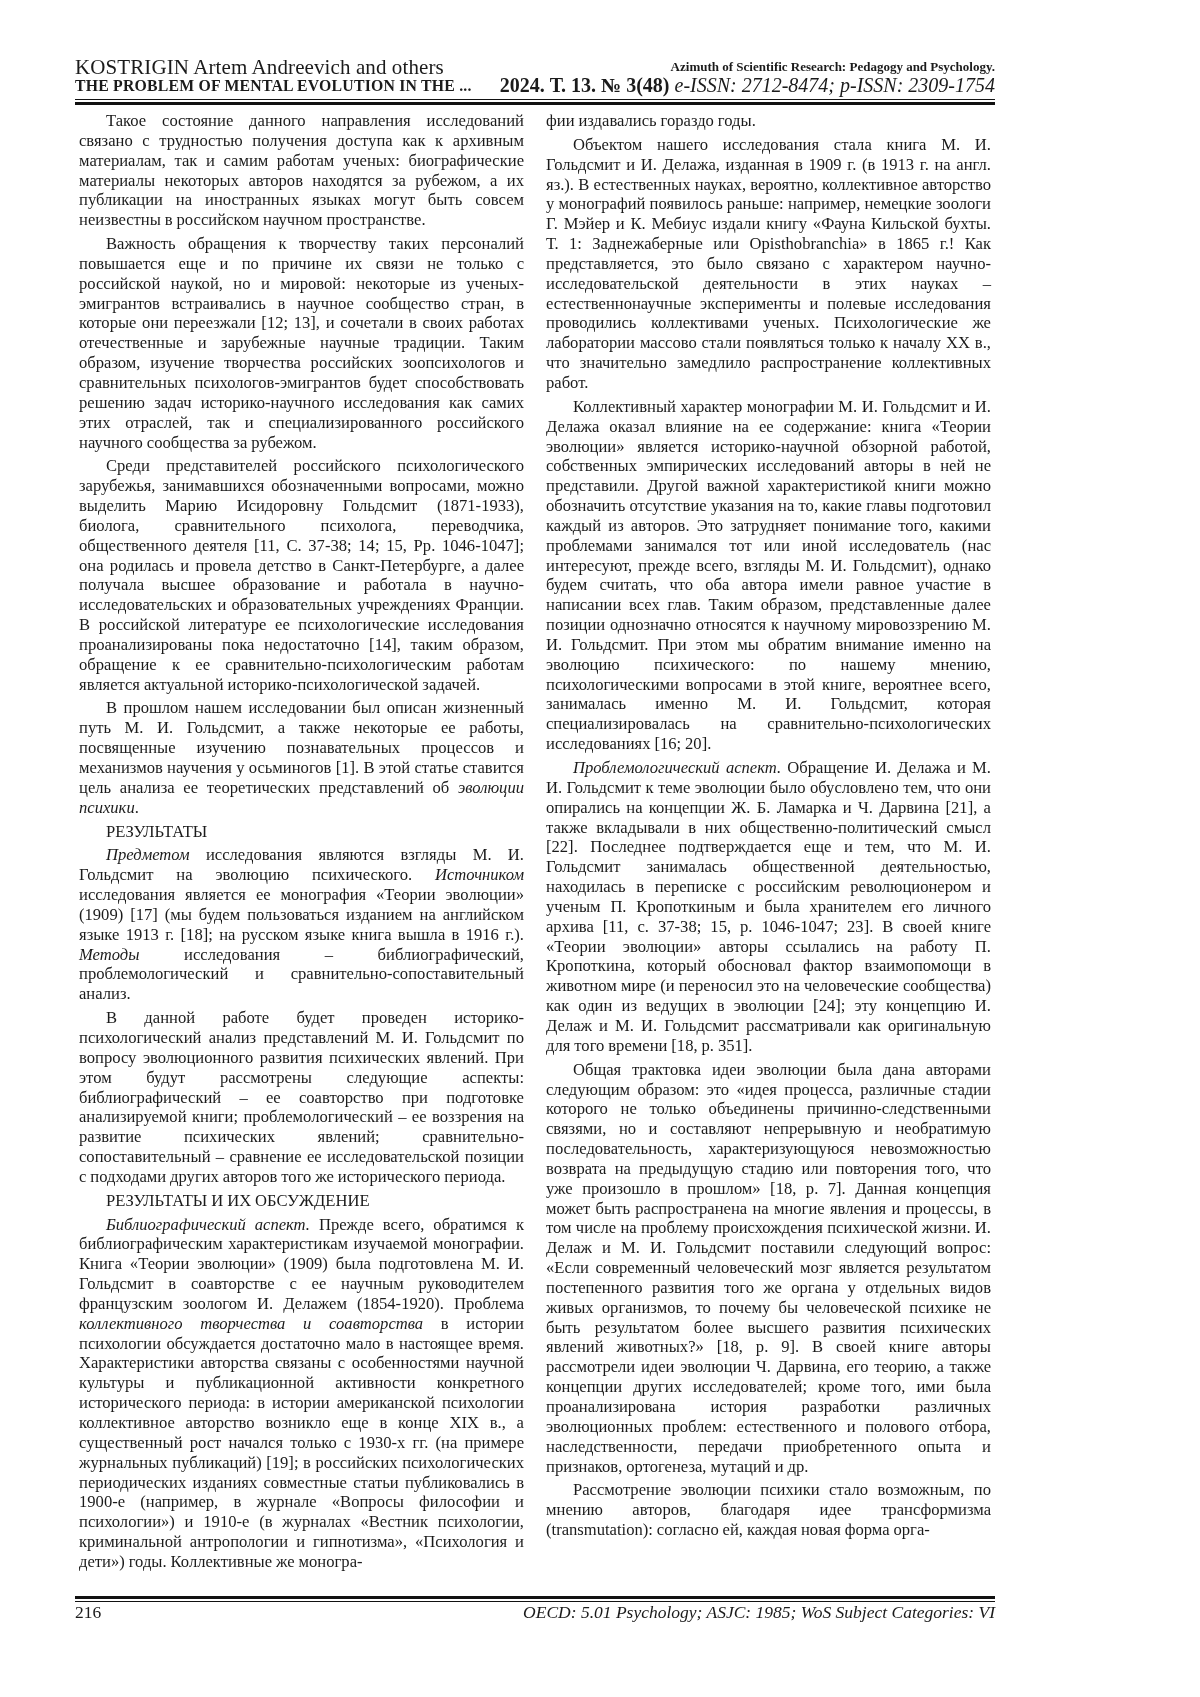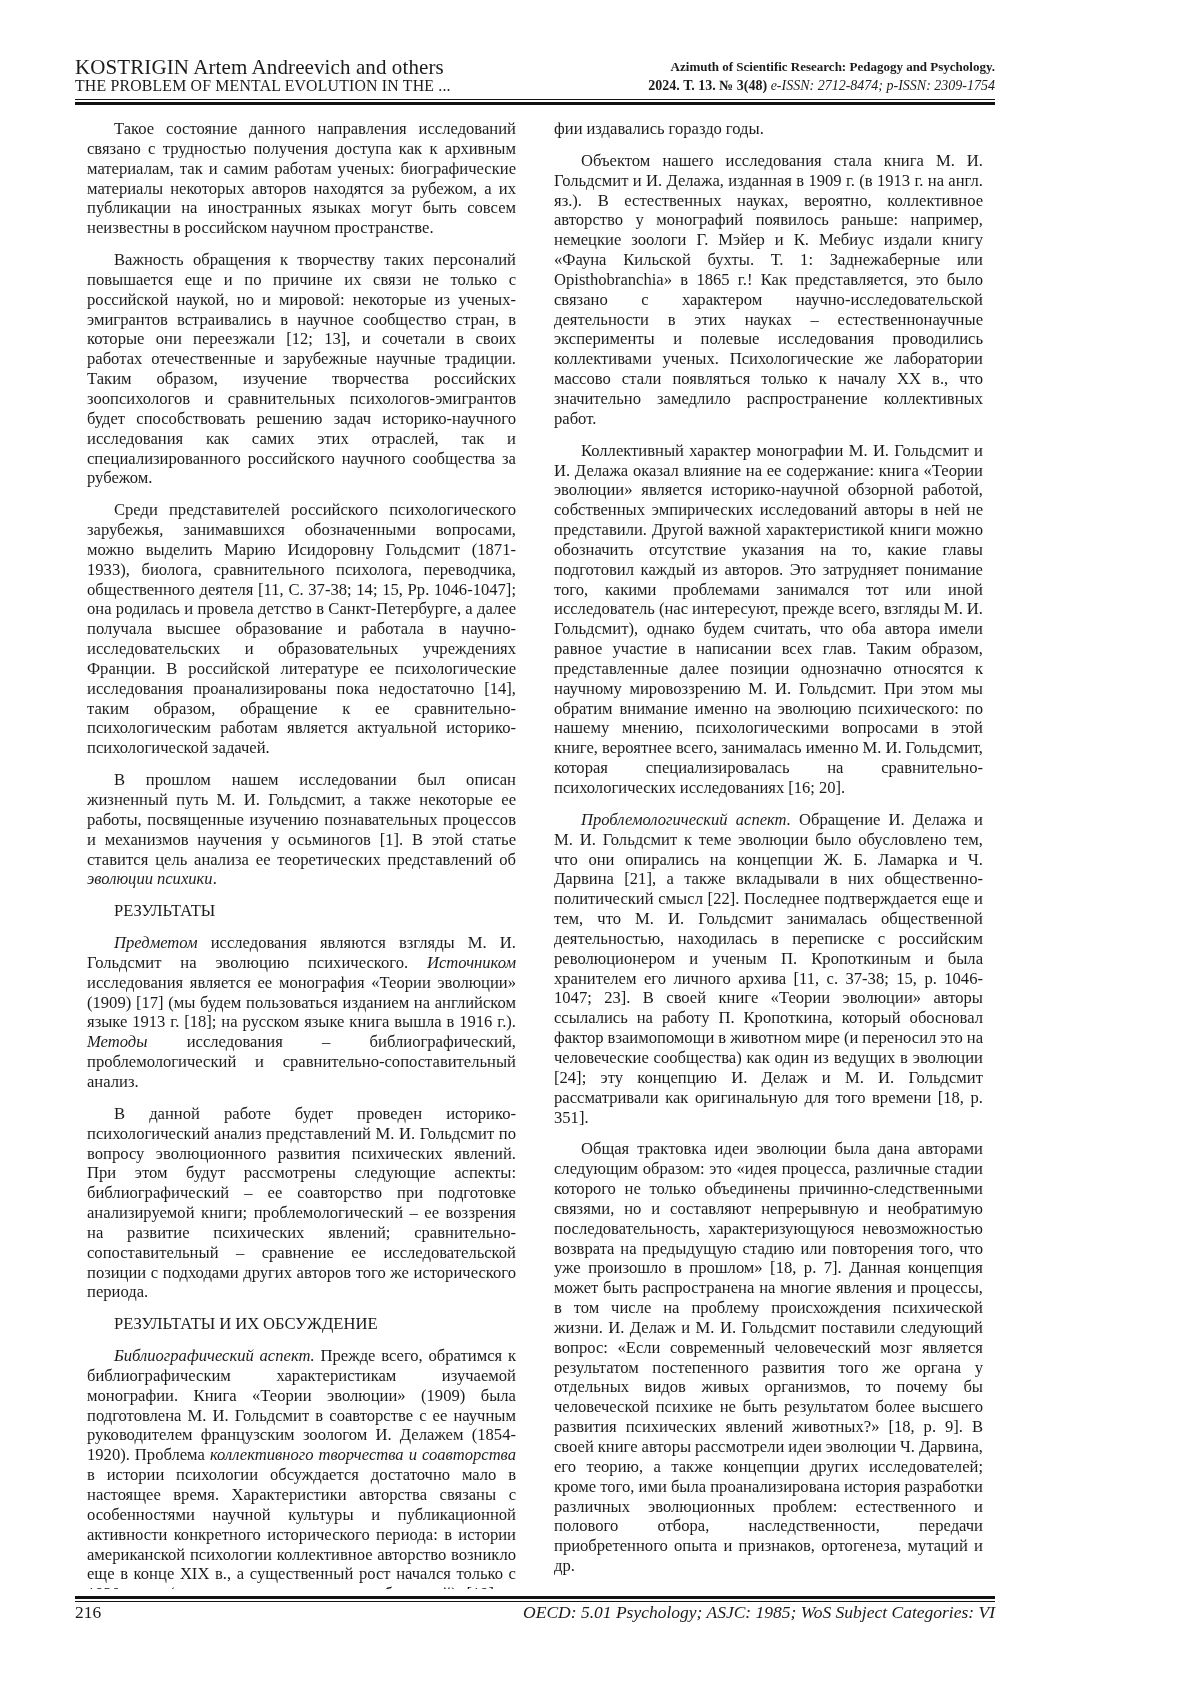--- a/index.html
+++ b/index.html
@@ -31,30 +31,30 @@
   .header-left  { text-align: left; }
   .header-right { text-align: right; }
   .h-author {
     font-size: 21px;
     line-height: 18px;
     letter-spacing: 0.1px;
   }
   .h-title {
     font-size: 15.8px;
     line-height: 19px;
-    font-weight: normal;
+    font-weight: bold;
     letter-spacing: 0.2px;
   }
   .h-journal {
     font-size: 13px;
     line-height: 18px;
     font-weight: bold;
   }
   .h-issue {
-    font-size: 14px;
+    font-size: 20px;
     line-height: 19px;
   }
   .h-issue .bold-part { font-weight: bold; }
   .h-issue .issn-part { font-style: italic; }
   
   .rule { width: 920px; left: 0; position: absolute; }
   .rule-header {
     top: 99px;
     height: 2px;
     border-top: 1.4px solid #111;
@@ -80,21 +80,21 @@
   .col {
     width: 453px;
     text-align: justify;
     text-align-last: left;
     font-size: 16.6px;
     line-height: 19.85px;
     hyphens: auto;
     -webkit-hyphens: auto;
     word-spacing: -0.2px;
   }
-  .para { margin: 12px; text-indent: 27px; }
+  .para { margin: 4px; text-indent: 27px; }
   .para.noindent { text-indent: 0; }
   .para .em { font-style: italic; }
   
   .footer {
     position: absolute;
     top: 1602px;
     left: 0;
     width: 920px;
     display: flex;
     justify-content: space-between;

